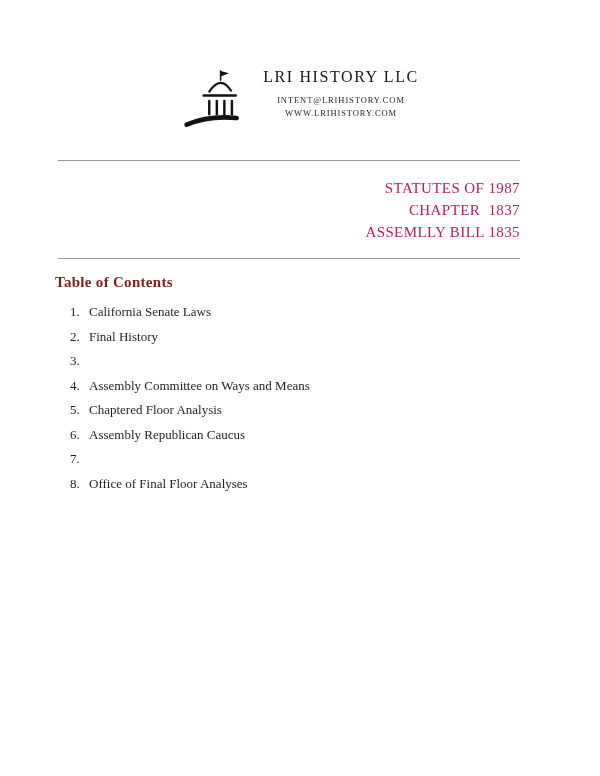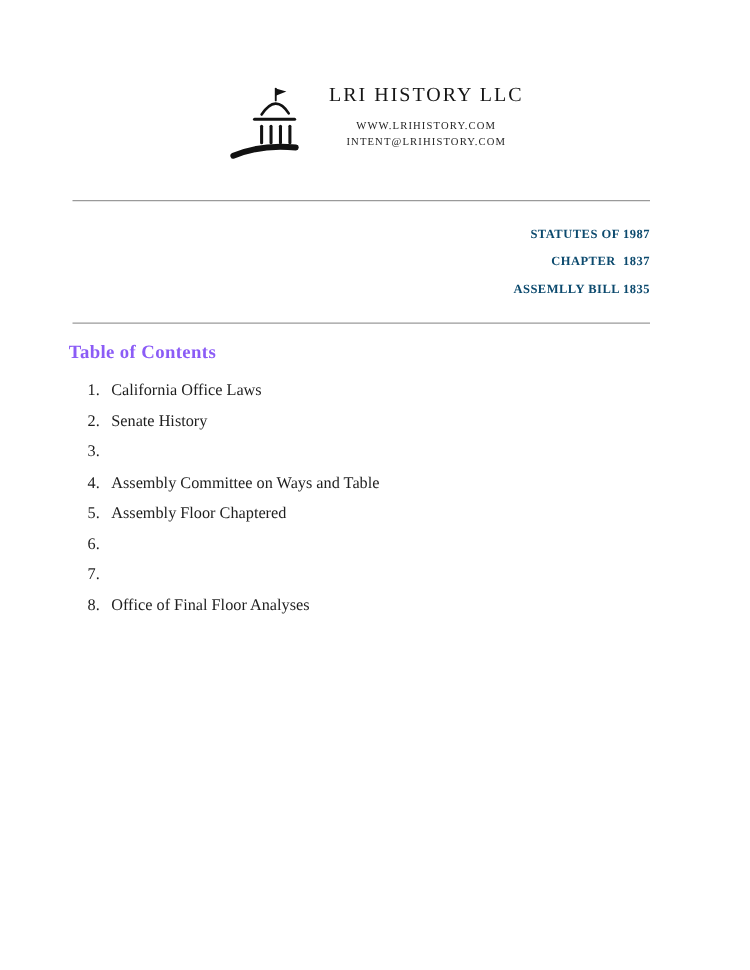--- a/index.html
+++ b/index.html
@@ -53,37 +53,37 @@
   .rule-2 { top: 258px; }
 
   
   .doc-info {
     position: absolute;
     top: 177px;
     right: 80px;
     text-align: right;
   }
   .doc-info .doc-line {
-    font-weight: bold;
-    font-size: 10px;
+    font-weight: normal;
+    font-size: 15px;
     line-height: 22px;
     letter-spacing: 0.4px;
     white-space: pre-wrap;
-    color: #0c4a6e;
+    color: #be185d;
   }
 
   
   .toc-title {
     position: absolute;
     top: 274px;
     left: 55px;
     font-weight: bold;
     font-size: 15px;
     letter-spacing: 0.3px;
-    color: #8b5cf6;
+    color: #7f1d1d;
   }
   .toc-list {
     position: absolute;
     top: 305px;
     left: 70px;
   }
   .toc-item {
     display: flex;
     font-size: 13px;
     line-height: 13px;
@@ -110,59 +110,60 @@
       <path d="M30 36 v14" stroke="#121212" stroke-width="2.6" stroke-linecap="round"></path>
       <path d="M38 36 v14" stroke="#121212" stroke-width="2.6" stroke-linecap="round"></path>
       <path d="M46 36 v14" stroke="#121212" stroke-width="2.6" stroke-linecap="round"></path>
       <path d="M54 36 v14" stroke="#121212" stroke-width="2.6" stroke-linecap="round"></path>
 
       <path d="M6 61 Q30 51 59 54" stroke="#121212" stroke-width="5" stroke-linecap="round"></path>
     </svg>
 
     <div class="letterhead-text">
       <div class="company-name">LRI HISTORY LLC</div>
+      <div class="contact-line">INTENT@LRIHISTORY.COM</div>
       <div class="contact-line">WWW.LRIHISTORY.COM</div>
-      <div class="contact-line">INTENT@LRIHISTORY.COM</div>
     </div>
   </div>
 
   <div class="rule rule-1"></div>
 
   <div class="doc-info">
     <div class="doc-line">STATUTES OF 1987</div>
     <div class="doc-line">CHAPTER  1837</div>
     <div class="doc-line">ASSEMLLY BILL 1835</div>
   </div>
 
   <div class="rule rule-2"></div>
 
   <div class="toc-title">Table of Contents</div>
 
   <div class="toc-list">
     <div class="toc-item">
       <span class="toc-number">1.</span>
-      <span class="toc-label">California Office Laws</span>
+      <span class="toc-label">California Senate Laws</span>
     </div>
     <div class="toc-item">
       <span class="toc-number">2.</span>
-      <span class="toc-label">Senate History</span>
+      <span class="toc-label">Final History</span>
     </div>
     <div class="toc-item">
       <span class="toc-number">3.</span>
     </div>
     <div class="toc-item">
       <span class="toc-number">4.</span>
-      <span class="toc-label">Assembly Committee on Ways and Table</span>
+      <span class="toc-label">Assembly Committee on Ways and Means</span>
     </div>
     <div class="toc-item">
       <span class="toc-number">5.</span>
-      <span class="toc-label">Assembly Floor Chaptered</span>
+      <span class="toc-label">Chaptered Floor Analysis</span>
     </div>
     <div class="toc-item">
       <span class="toc-number">6.</span>
+      <span class="toc-label">Assembly Republican Caucus</span>
     </div>
     <div class="toc-item">
       <span class="toc-number">7.</span>
     </div>
     <div class="toc-item">
       <span class="toc-number">8.</span>
       <span class="toc-label">Office of Final Floor Analyses</span>
     </div>
   </div>
 

